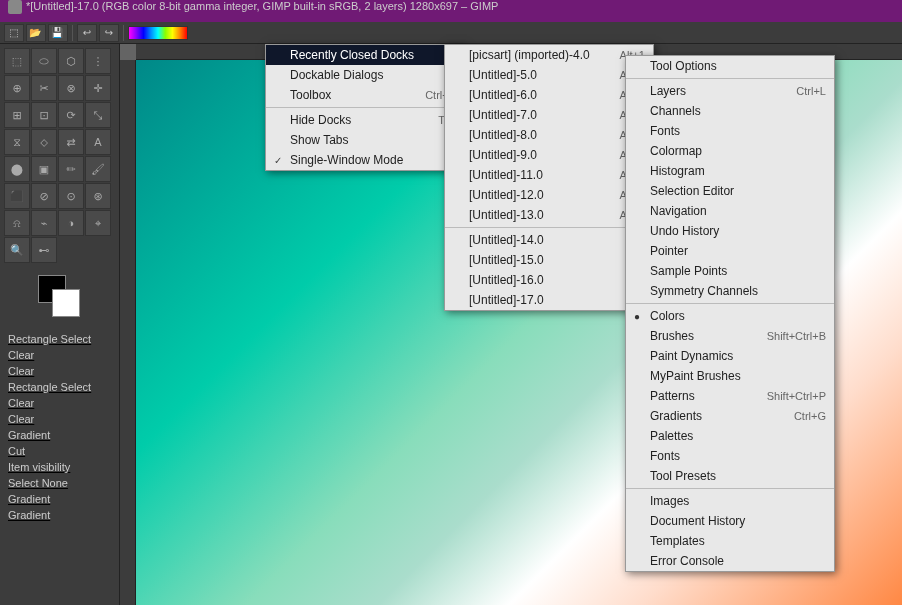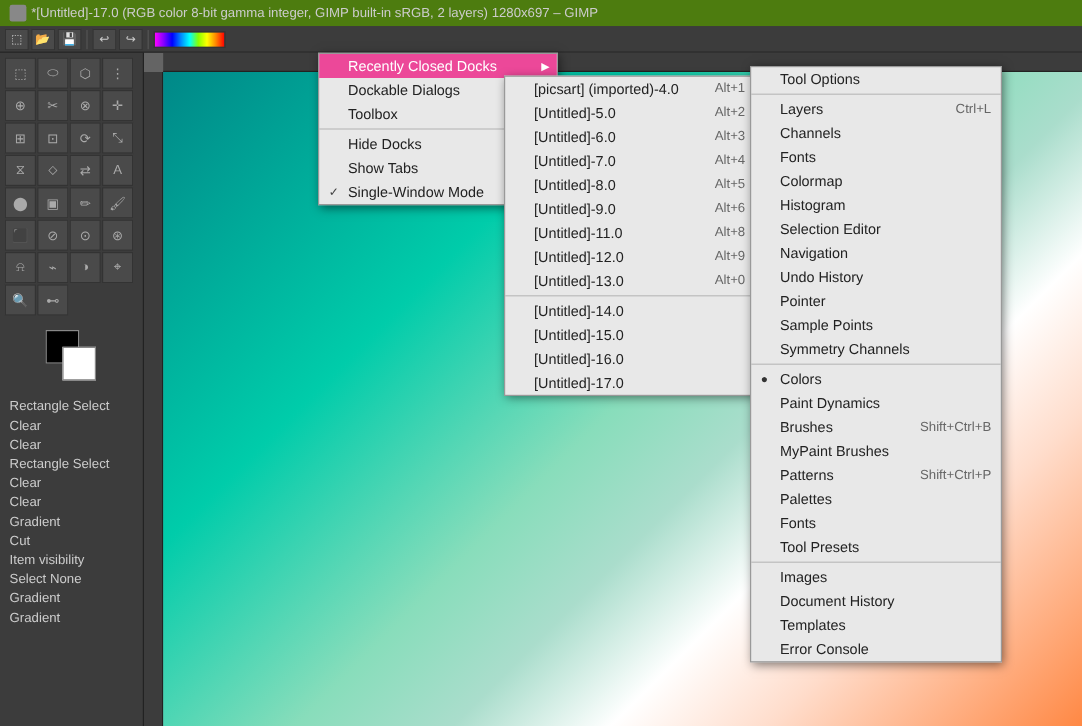--- a/index.html
+++ b/index.html
@@ -8,25 +8,25 @@
       font-size: 12px;
       background: #3c3c3c;
       width: 902px;
       height: 605px;
       overflow: hidden;
       position: relative;
     }
 
     
     #title-bar {
-      background: #4d7c0f;
+      background: #701a75;
       color: #ccc;
       height: 22px;
       display: flex;
-      align-items: center;
+      align-items: flex-start;
       padding: 0 8px;
       font-size: 11px;
     }
     #title-bar .title-icon {
       width: 14px; height: 14px; margin-right: 4px;
       background: #888; border-radius: 2px;
     }
 
     
     #menu-bar {
@@ -71,20 +71,21 @@
       background: #4a4a4a;
       border: 1px solid #333;
       display: flex; align-items: center; justify-content: center;
       cursor: pointer;
       font-size: 11px;
       color: #aaa;
     }
 
     .toolbox-section {
       padding: 4px;
+      text-decoration: underline;
     }
     .color-fg {
       width: 28px; height: 28px;
       background: #000;
       border: 1px solid #888;
       position: relative;
     }
     .color-bg {
       width: 28px; height: 28px;
       background: #fff;
@@ -169,21 +170,21 @@
       margin-left: 16px;
     }
     .dropdown-separator {
       height: 1px;
       background: #bbb;
       margin: 2px 0;
     }
 
     
     .dropdown-item.highlighted {
-      background: #ec4899;
+      background: #0f172a;
       color: white;
     }
 
     
     #toolbar {
       position: absolute;
       top: 22px; left: 0; right: 0;
       height: 22px;
       background: #3c3c3c;
       border-bottom: 1px solid #222;
@@ -333,21 +334,21 @@
   <div class="dropdown-item">
     <span class="item-check"></span>
     <span class="item-label">Show Tabs</span>
   </div>
   <div class="dropdown-item">
     <span class="item-check">✓</span>
     <span class="item-label">Single-Window Mode</span>
   </div>
 </div>
 
-<div class="dropdown-menu" style="top:44px; left:420px; width:210px;margin-top:19px;">
+<div class="dropdown-menu" style="top:44px; left:444px; width:210px;">
   <div class="dropdown-item">
     <span class="item-check"></span>
     <span class="item-label">[picsart] (imported)-4.0</span>
     <span class="item-shortcut">Alt+1</span>
   </div>
   <div class="dropdown-item">
     <span class="item-check"></span>
     <span class="item-label">[Untitled]-5.0</span>
     <span class="item-shortcut">Alt+2</span>
   </div>
@@ -456,38 +457,43 @@
     <span class="item-check"></span>
     <span class="item-label">Symmetry Channels</span>
   </div>
   <div class="dropdown-separator"></div>
   <div class="dropdown-item">
     <span class="item-check" style="color:#333;">●</span>
     <span class="item-label">Colors</span>
   </div>
   <div class="dropdown-item">
     <span class="item-check"></span>
-    <span class="item-label">Paint Dynamics</span>
-  </div>
-  <div class="dropdown-item">
-    <span class="item-check"></span>
     <span class="item-label">Brushes</span>
     <span class="item-shortcut">Shift+Ctrl+B</span>
   </div>
   <div class="dropdown-item">
     <span class="item-check"></span>
+    <span class="item-label">Paint Dynamics</span>
+  </div>
+  <div class="dropdown-item">
+    <span class="item-check"></span>
     <span class="item-label">MyPaint Brushes</span>
   </div>
   <div class="dropdown-item">
     <span class="item-check"></span>
     <span class="item-label">Patterns</span>
     <span class="item-shortcut">Shift+Ctrl+P</span>
   </div>
   <div class="dropdown-item">
     <span class="item-check"></span>
+    <span class="item-label">Gradients</span>
+    <span class="item-shortcut">Ctrl+G</span>
+  </div>
+  <div class="dropdown-item">
+    <span class="item-check"></span>
     <span class="item-label">Palettes</span>
   </div>
   <div class="dropdown-item">
     <span class="item-check"></span>
     <span class="item-label">Fonts</span>
   </div>
   <div class="dropdown-item">
     <span class="item-check"></span>
     <span class="item-label">Tool Presets</span>
   </div>

